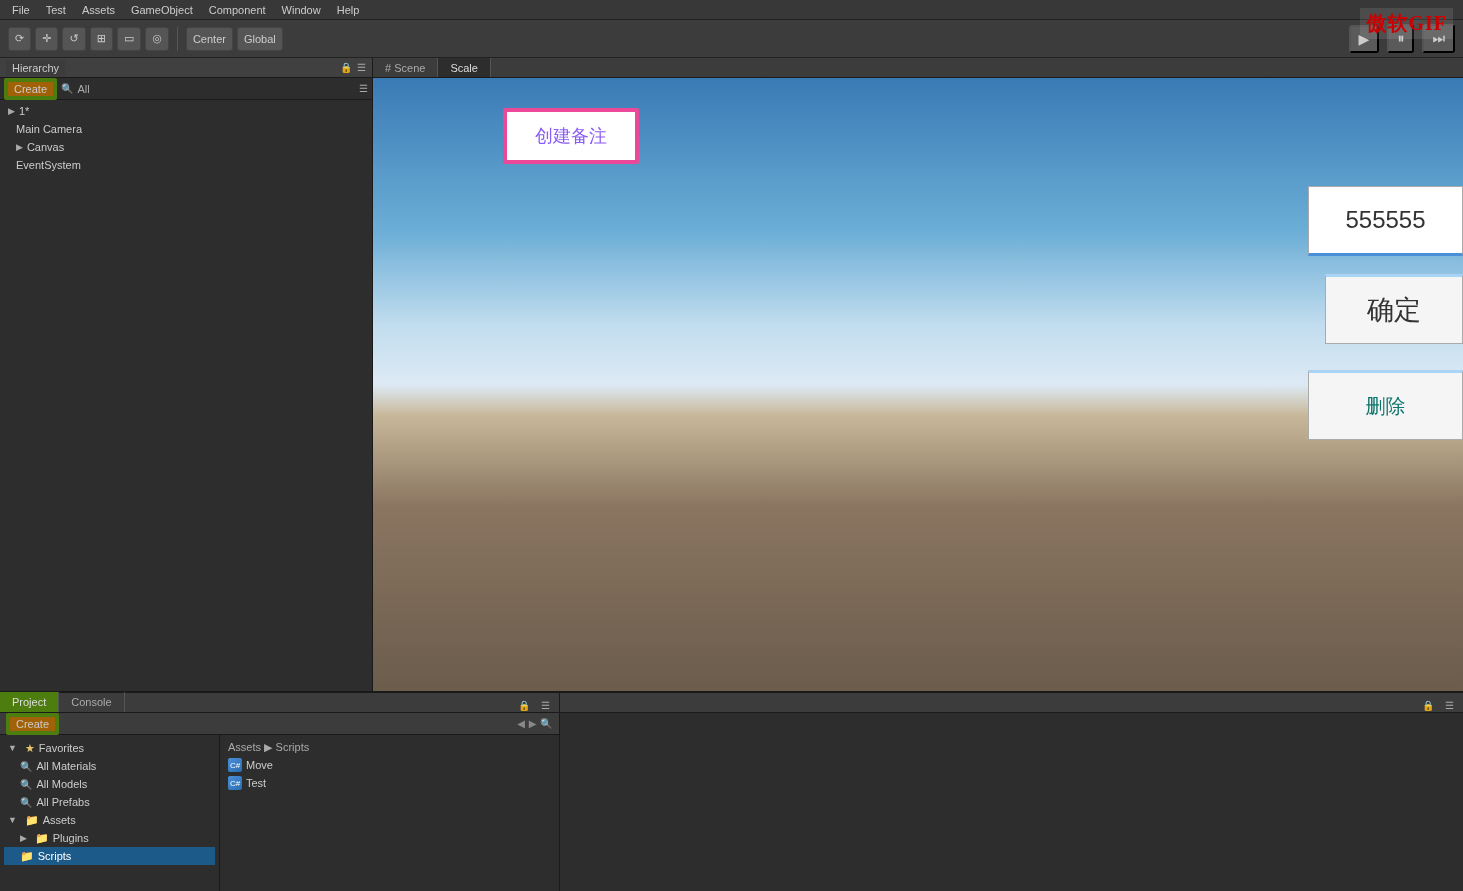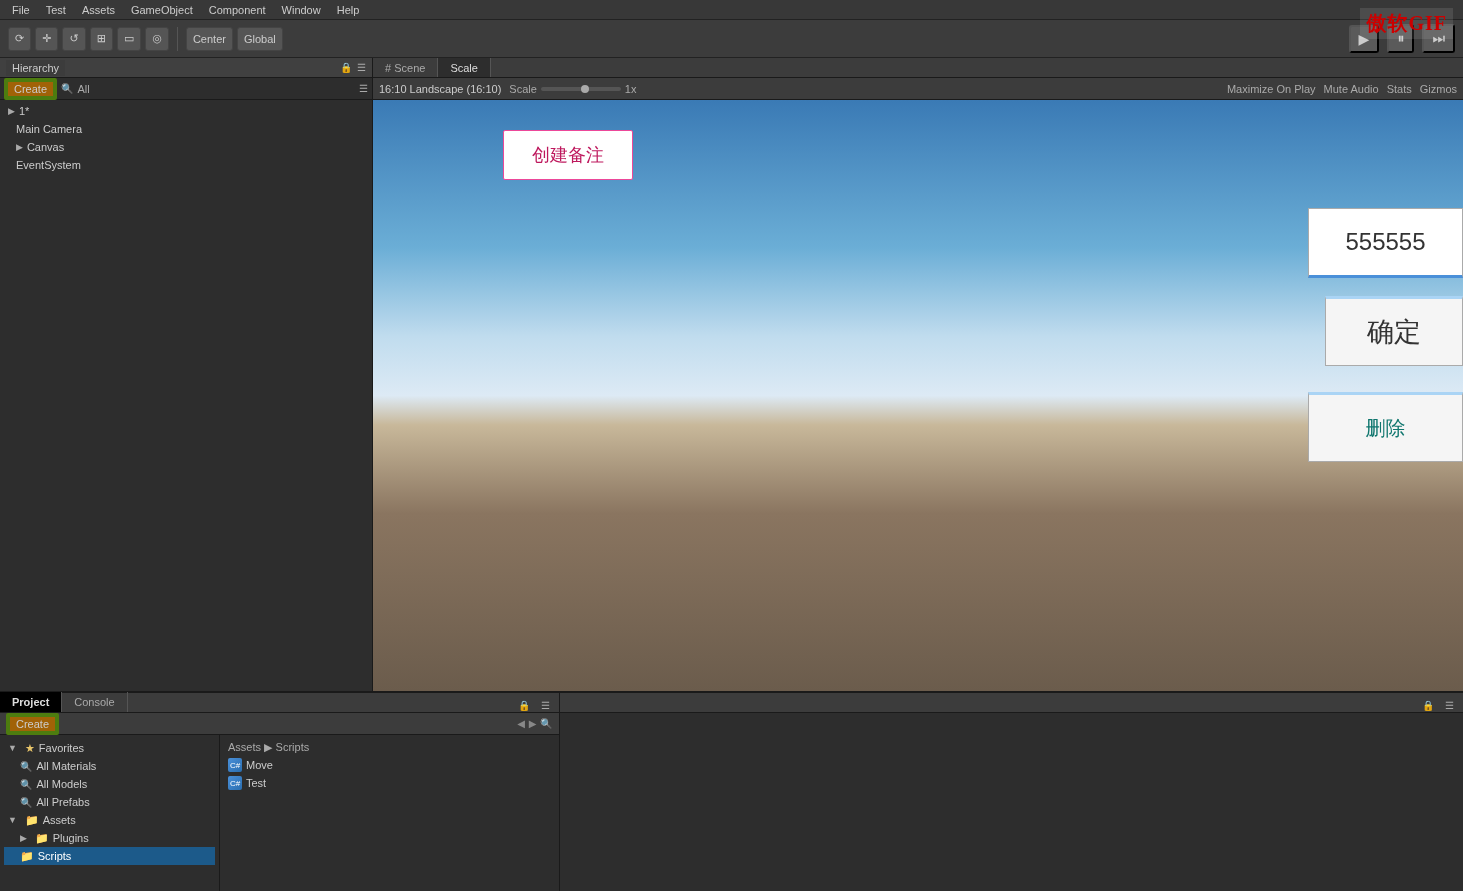--- a/index.html
+++ b/index.html
@@ -205,24 +205,24 @@
         #c8b89a 55%,
         #8a7560 70%,
         #6b5c4c 100%
       );
     }
 
     
     .game-ui-button {
       position: absolute;
       background: white;
-      border: 1px solid #ec4899;
+      border: 4px solid #ec4899;
       padding: 8px 20px;
       font-size: 16px;
-      color: #be185d;
+      color: #8b5cf6;
       cursor: pointer;
       border-radius: 2px;
     }
 
     .create-note-btn {
       top: 30px;
       left: 130px;
       padding: 12px 28px;
       font-size: 18px;
     }
@@ -303,23 +303,22 @@
       padding: 2px 12px;
       font-size: 11px;
       color: #aaa;
       cursor: pointer;
       height: 20px;
       display: flex;
       align-items: center;
       border-right: 1px solid #555;
     }
     .bottom-tab.active {
-      background: #000000;
+      background: #4d7c0f;
       color: #ddd;
-      font-weight: bold;
     }
     .bottom-toolbar {
       height: 22px;
       background: #3c3c3c;
       display: flex;
       align-items: center;
       padding: 0 6px;
       gap: 8px;
       border-bottom: 1px solid #1a1a1a;
       font-size: 11px;
@@ -509,36 +508,20 @@
         <span>EventSystem</span>
       </div>
     </div>
   </div>
 
   <div class="scene-area">
     <div class="scene-tabs">
       <div class="scene-tab"># Scene</div>
       <div class="scene-tab active">Scale</div>
     </div>
-    <div class="scene-toolbar">
-      <span style="color:#ccc;cursor:pointer;">16:10 Landscape (16:10)</span>
-      <div class="scale-area">
-        <span>Scale</span>
-        <div class="scale-slider">
-          <div class="scale-thumb"></div>
-        </div>
-        <span>1x</span>
-      </div>
-      <div class="scene-toolbar-right">
-        <span style="cursor:pointer;">Maximize On Play</span>
-        <span style="cursor:pointer;">Mute Audio</span>
-        <span style="cursor:pointer;">Stats</span>
-        <span style="cursor:pointer;">Gizmos</span>
-      </div>
-    </div>
     <div class="game-viewport">
 
       <div class="sky-bg"></div>
 
       <div class="game-ui-button create-note-btn">创建备注</div>
 
       <div class="number-display">555555</div>
 
       <div class="confirm-btn">确定</div>
 

